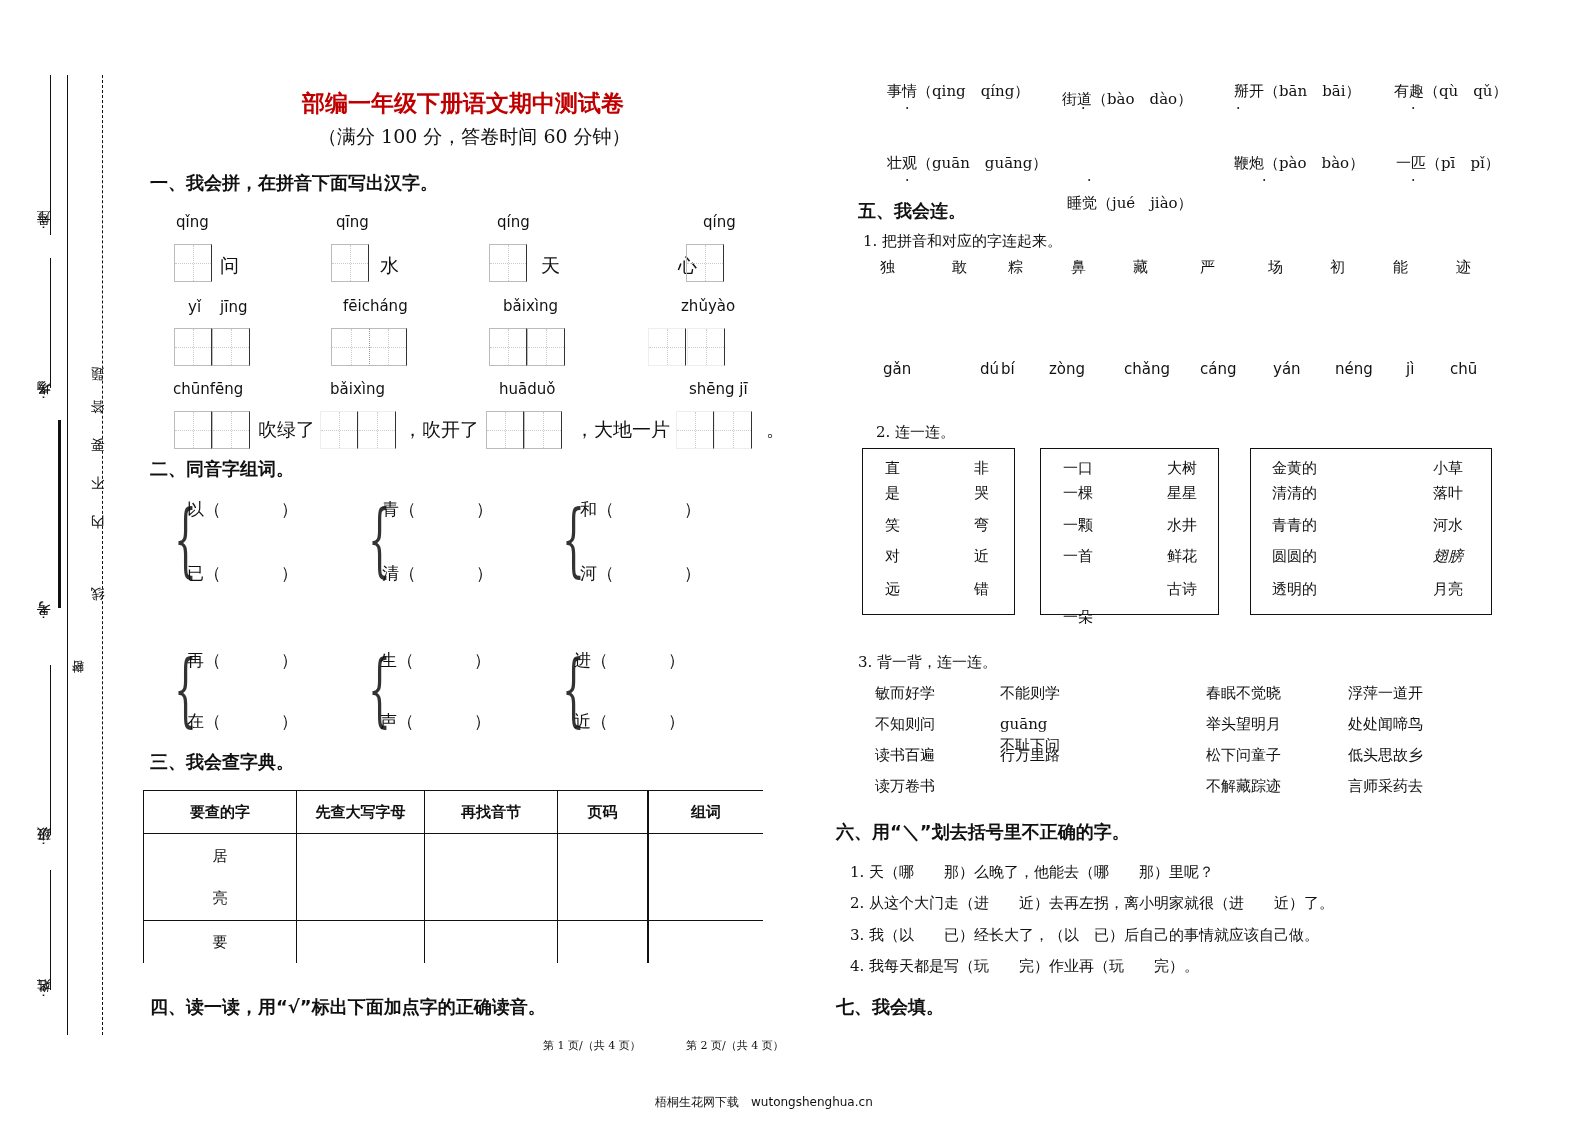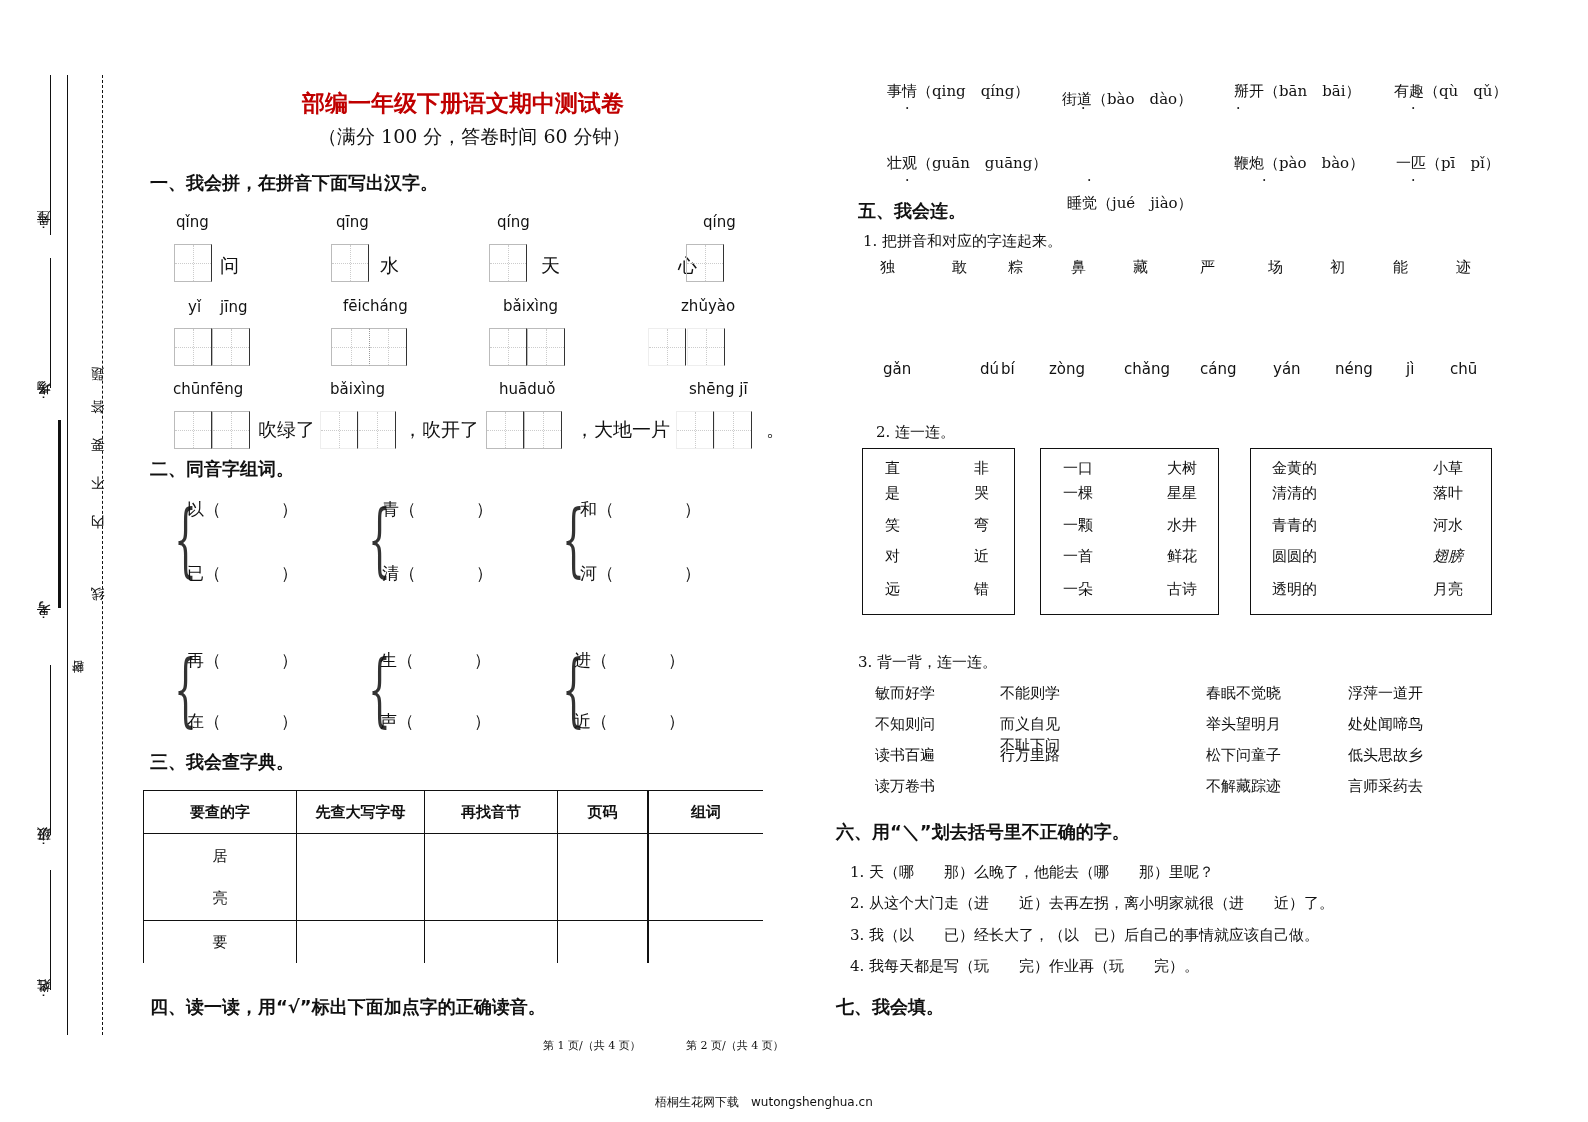--- a/index.html
+++ b/index.html
@@ -224,21 +224,21 @@
 <div class="abs m15" style="left:974px;top:484px;">哭</div>
 <div class="abs m15" style="left:974px;top:516px;">弯</div>
 <div class="abs m15" style="left:974px;top:547px;">近</div>
 <div class="abs m15" style="left:974px;top:580px;">错</div>
 
 <div class="match-box" style="left:1040px;top:448px;width:179px;height:167px;"></div>
 <div class="abs m15" style="left:1063px;top:459px;text-align:center;">一口</div>
 <div class="abs m15" style="left:1063px;top:484px;">一棵</div>
 <div class="abs m15" style="left:1063px;top:516px;">一颗</div>
 <div class="abs m15" style="left:1063px;top:547px;">一首</div>
-<div class="abs m15" style="left:1063px;top:580px;">一朵</div>
+<div class="abs m15" style="left:1063px;top:608px;">一朵</div>
 <div class="abs m15" style="left:1167px;top:459px;">大树</div>
 <div class="abs m15" style="left:1167px;top:484px;">星星</div>
 <div class="abs m15" style="left:1167px;top:516px;">水井</div>
 <div class="abs m15" style="left:1167px;top:547px;">鲜花</div>
 <div class="abs m15" style="left:1167px;top:580px;">古诗</div>
 
 <div class="match-box" style="left:1250px;top:448px;width:242px;height:167px;"></div>
 <div class="abs m15" style="left:1272px;top:459px;">金黄的</div>
 <div class="abs m15" style="left:1272px;top:484px;">清清的</div>
 <div class="abs m15" style="left:1272px;top:516px;">青青的</div>
@@ -249,21 +249,21 @@
 <div class="abs m15" style="left:1433px;top:516px;">河水</div>
 <div class="abs m15" style="left:1433px;top:547px;font-style:italic;">翅膀</div>
 <div class="abs m15" style="left:1433px;top:580px;">月亮</div>
 
 <div class="abs small" style="left:858px;top:653px;">3. 背一背，连一连。</div>
 <div class="abs m15" style="left:875px;top:684px;">敏而好学</div>
 <div class="abs m15" style="left:875px;top:715px;">不知则问</div>
 <div class="abs m15" style="left:875px;top:746px;">读书百遍</div>
 <div class="abs m15" style="left:875px;top:777px;">读万卷书</div>
 <div class="abs m15" style="left:1000px;top:684px;">不能则学</div>
-<div class="abs m15" style="left:1000px;top:715px;">而义自见</div>
+<div class="abs m15" style="left:1000px;top:715px;">guāng</div>
 <div class="abs m15" style="left:1000px;top:746px;">行万里路</div>
 <div class="abs m15" style="left:1000px;top:736px;">不耻下问</div>
 <div class="abs m15" style="left:1206px;top:684px;">春眠不觉晓</div>
 <div class="abs m15" style="left:1206px;top:715px;">举头望明月</div>
 <div class="abs m15" style="left:1206px;top:746px;">松下问童子</div>
 <div class="abs m15" style="left:1206px;top:777px;">不解藏踪迹</div>
 <div class="abs m15" style="left:1348px;top:684px;">浮萍一道开</div>
 <div class="abs m15" style="left:1348px;top:715px;">处处闻啼鸟</div>
 <div class="abs m15" style="left:1348px;top:746px;">低头思故乡</div>
 <div class="abs m15" style="left:1348px;top:777px;">言师采药去</div>

